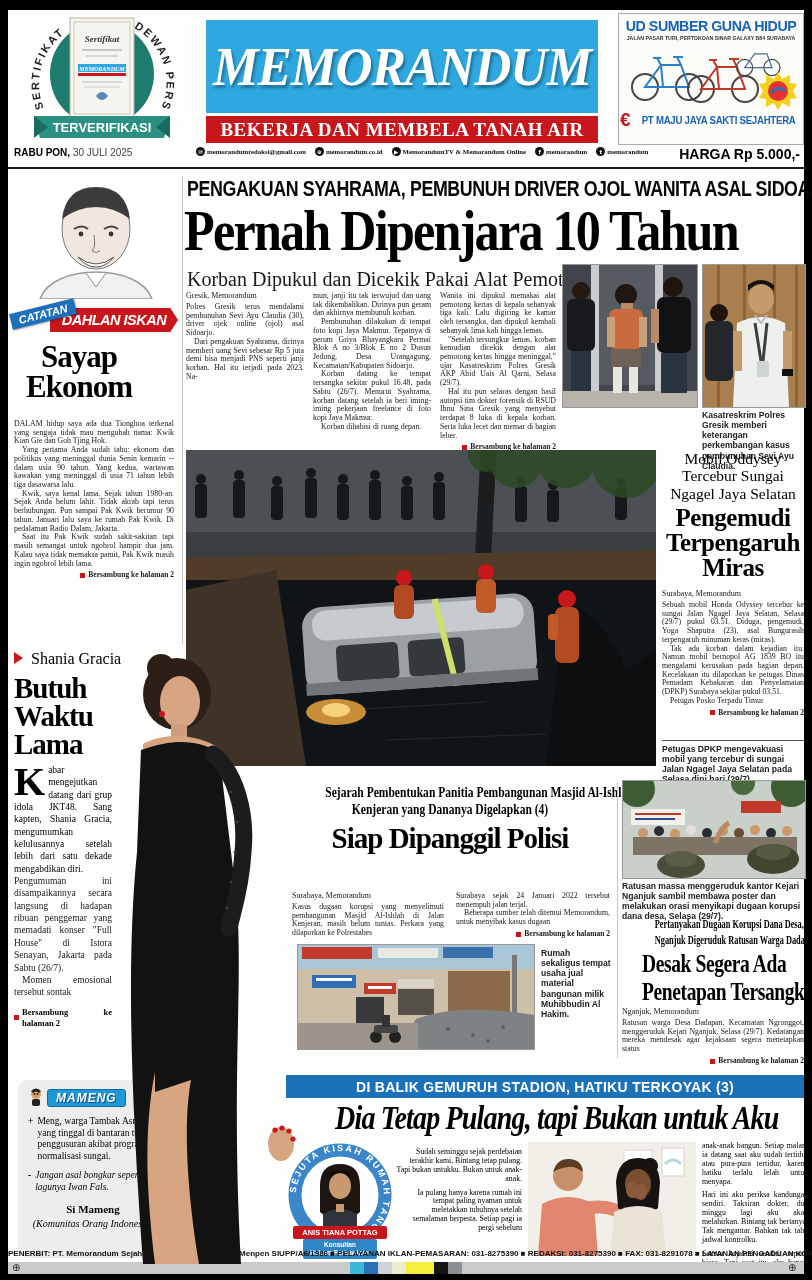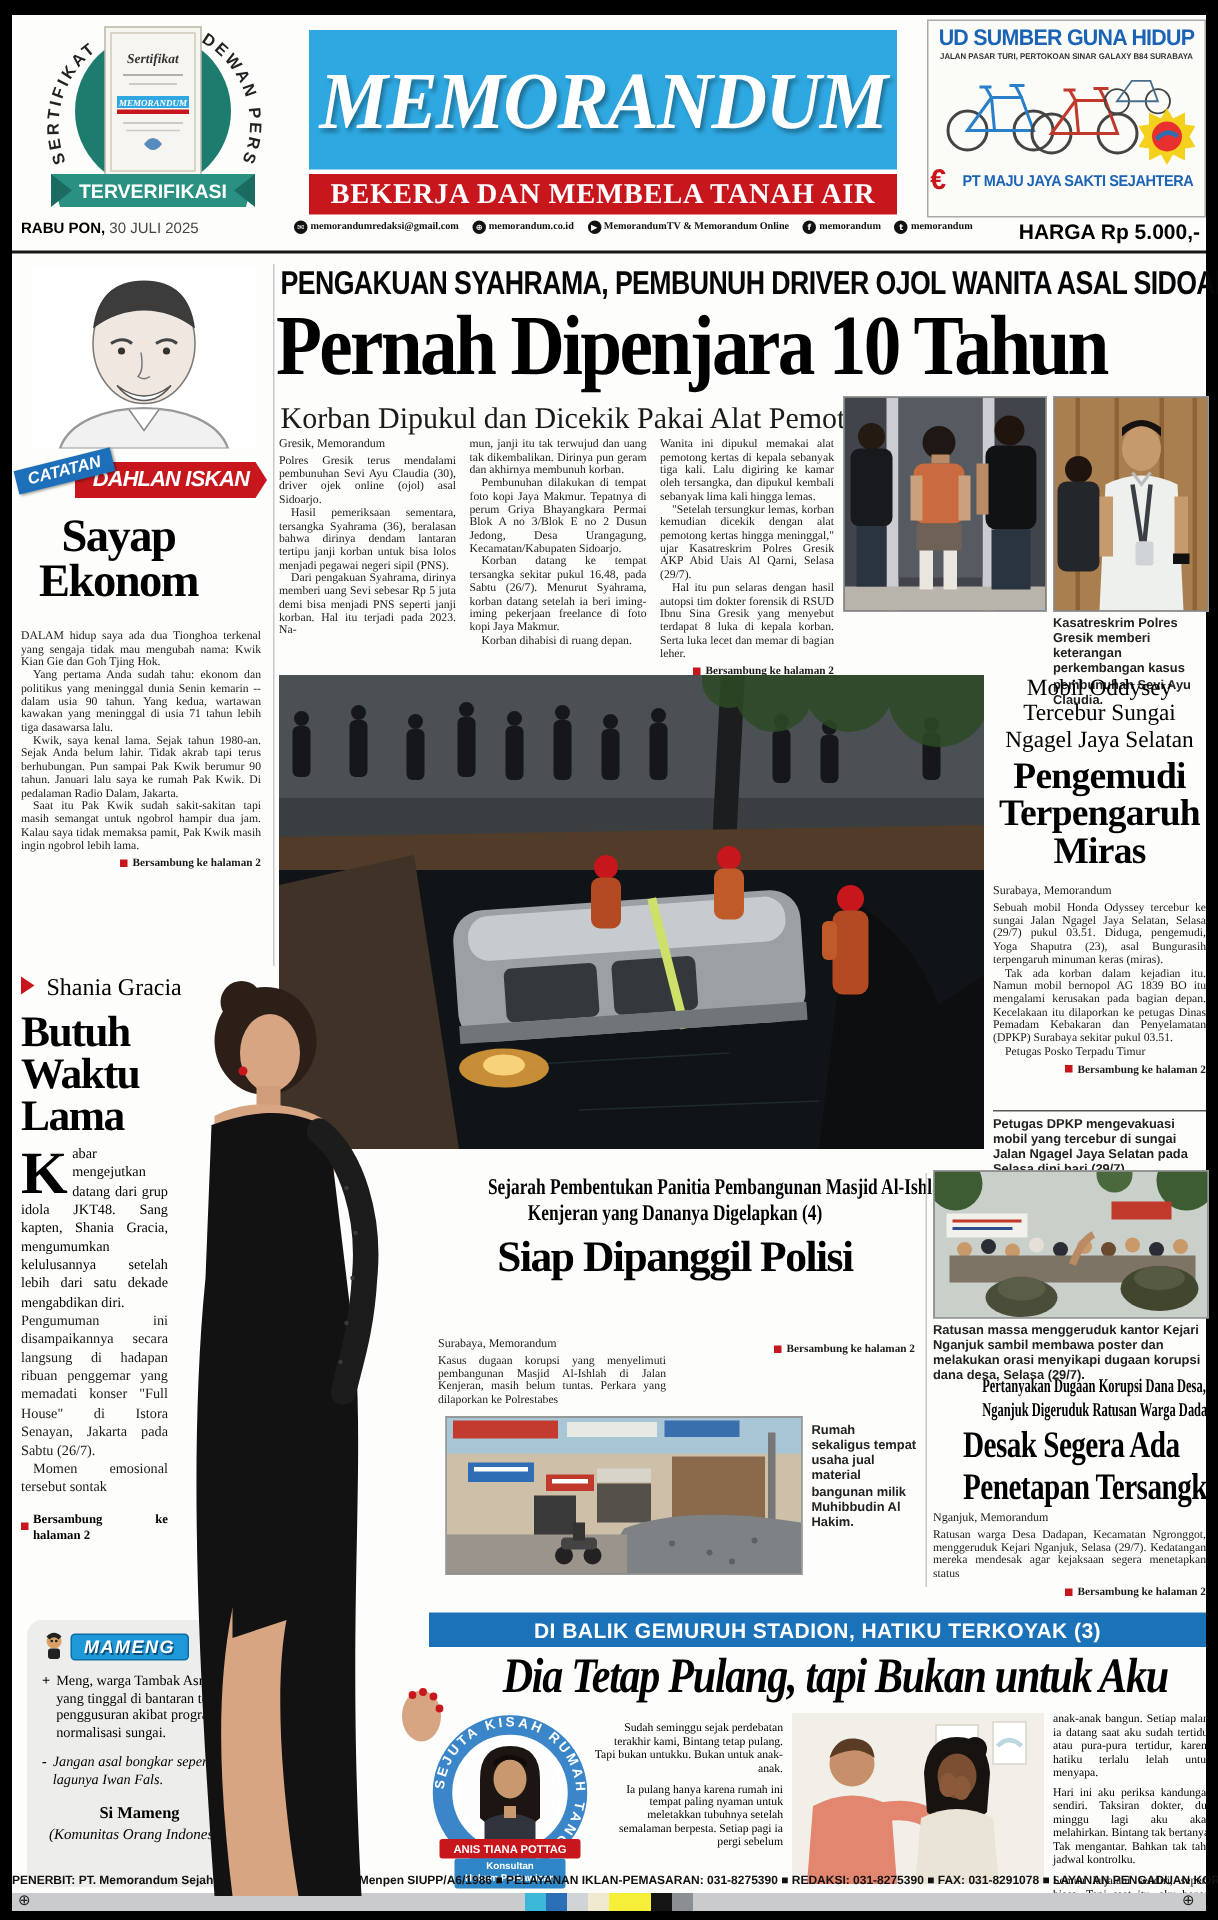--- a/index.html
+++ b/index.html
@@ -157,21 +157,20 @@
   <div class="abs header-rule"></div>
 
   <div class="abs main-kicker sans">PENGAKUAN SYAHRAMA, PEMBUNUH DRIVER OJOL WANITA ASAL SIDOARJO</div>
   <div class="abs main-headline">Pernah Dipenjara 10 Tahun</div>
   <div class="abs main-subhead">Korban Dipukul dan Dicekik Pakai Alat Pemotong Kertas</div>
 
   <div class="abs art just" style="left:186px;top:292px;width:118px;">
     <div class="dateline">Gresik, Memorandum</div>
     <div>
         <p>Polres Gresik terus mendalami pembunuhan Sevi Ayu Claudia (30), driver ojek online (ojol) asal Sidoarjo.</p>
-        <p>Hasil pemeriksaan sementara, tersangka Syahrama (36), beralasan bahwa dirinya dendam lantaran tertipu janji korban untuk bisa lolos menjadi pegawai negeri sipil (PNS).</p>
         <p>Dari pengakuan Syahrama, dirinya memberi uang Sevi sebesar Rp 5 juta demi bisa menjadi PNS seperti janji korban. Hal itu terjadi pada 2023. Na-</p>
       </div>
   </div>
   <div class="abs art just" style="left:313px;top:292px;width:118px;">
     <div class="cont">
         <p>mun, janji itu tak terwujud dan uang tak dikembalikan. Dirinya pun geram dan akhirnya membunuh korban.</p>
         <p>Pembunuhan dilakukan di tempat foto kopi Jaya Makmur. Tepatnya di perum Griya Bhayangkara Permai Blok A no 3/Blok E no 2 Dusun Jedong, Desa Urangagung, Kecamatan/Kabupaten Sidoarjo.</p>
         <p>Korban datang ke tempat tersangka sekitar pukul 16.48, pada Sabtu (26/7). Menurut Syahrama, korban datang setelah ia beri iming-iming pekerjaan freelance di foto kopi Jaya Makmur.</p>
         <p>Korban dihabisi di ruang depan.</p>
       </div>
@@ -443,20 +442,24 @@
   <div class="abs center" style="left:288px;top:824px;width:324px;font-weight:bold;font-size:29px;line-height:1.02;letter-spacing:-1px;">
       <div>Siap Dipanggil Polisi</div>
   </div>
   <div class="abs art just" style="left:292px;top:892px;width:152px;">
     <div class="dateline">Surabaya, Memorandum</div>
     <div>
         <p>Kasus dugaan korupsi yang menyelimuti pembangunan Masjid Al-Ishlah di Jalan Kenjeran, masih belum tuntas. Perkara yang dilaporkan ke Polrestabes</p>
       </div>
   </div>
   <div class="abs art just" style="left:456px;top:892px;width:154px;">
+    <div class="cont">
+        <p>Surabaya sejak 24 Januari 2022 tersebut menempuh jalan terjal.</p>
+        <p>Beberapa sumber telah ditemui Memorandum, untuk menyibak kasus dugaan</p>
+      </div>
     <div class="bersambung">
         <span class="sq"></span>
         <span>Bersambung ke halaman 2</span>
       </div>
   </div>
 
   <div class="abs photo" style="left:297px;top:944px;width:236px;height:104px;">
     <svg width="236" height="104" viewBox="0 0 236 104">
       <rect width="236" height="104" fill="#cdbfa8"></rect>
       <rect width="236" height="24" fill="#a8c6d6"></rect>

